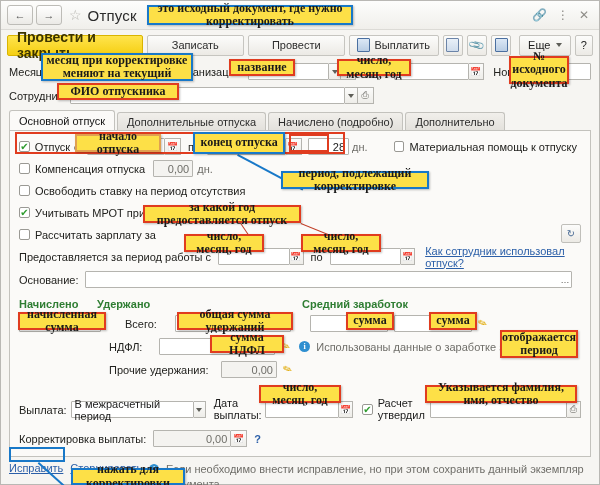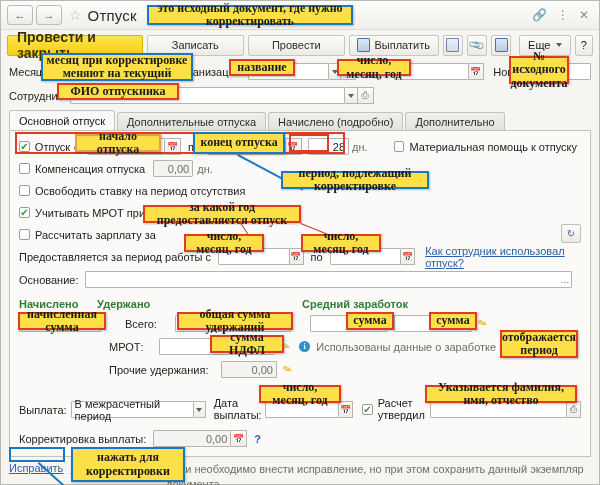--- a/index.html
+++ b/index.html
@@ -289,21 +289,21 @@
     <div class="cbrow" style="height:19px;margin-bottom:4px">
       <div class="fld num" style="width:82px"></div>
       <span class="lab" style="margin-left:24px;width:46px">Всего:</span>
       <div class="fld num" style="width:116px"></div>
       <div class="fld num" style="width:78px;margin-left:19px"></div>
       <div class="fld num" style="width:78px;margin-left:6px"></div>
       <span class="pencil" style="margin-left:6px">✎</span>
     </div>
 
     <div class="cbrow" style="height:19px;margin-bottom:4px">
-      <span class="lab" style="margin-left:90px;width:46px">МРОТ:</span>
+      <span class="lab" style="margin-left:90px;width:46px">НДФЛ:</span>
       <div class="fld num" style="width:116px"></div>
       <span class="pencil" style="margin-left:6px">✎</span>
       <span class="infoi" style="margin-left:9px">i</span>
       <span class="lab grey" style="margin-left:6px">Использованы данные о заработке за</span>
     </div>
 
     <div class="cbrow" style="height:19px">
       <span class="lab" style="margin-left:90px;width:108px">Прочие удержания:</span>
       <div class="fld num grey" style="width:56px;background:#f4f3f0">0,00</div>
       <span class="pencil" style="margin-left:6px">✎</span>
@@ -403,15 +403,15 @@
   <div class="note" style="left:499px;top:329px;width:78px;height:28px;white-space:pre-line;">отображается
 период</div>
 
   <div class="note" style="left:258px;top:384px;width:82px;height:18px;">число, месяц, год</div>
 
   <div class="note" style="left:424px;top:384px;width:152px;height:18px;">Указывается фамилия, имя, отчество</div>
 
   <div class="hl blue" style="left:8px;top:446px;width:56px;height:15px;"></div>
   <div class="lead blue" style="left:38px;top:461px;width:40px;transform:rotate(42deg);"></div>
 
-  <div class="note blue" style="left:70px;top:446px;width:114px;height:35px;">нажать для корректировки</div>
+  <div class="note blue" style="left:70px;top:467px;width:114px;height:17px;">нажать для корректировки</div>
 
 </div>
 
 </body></html>

